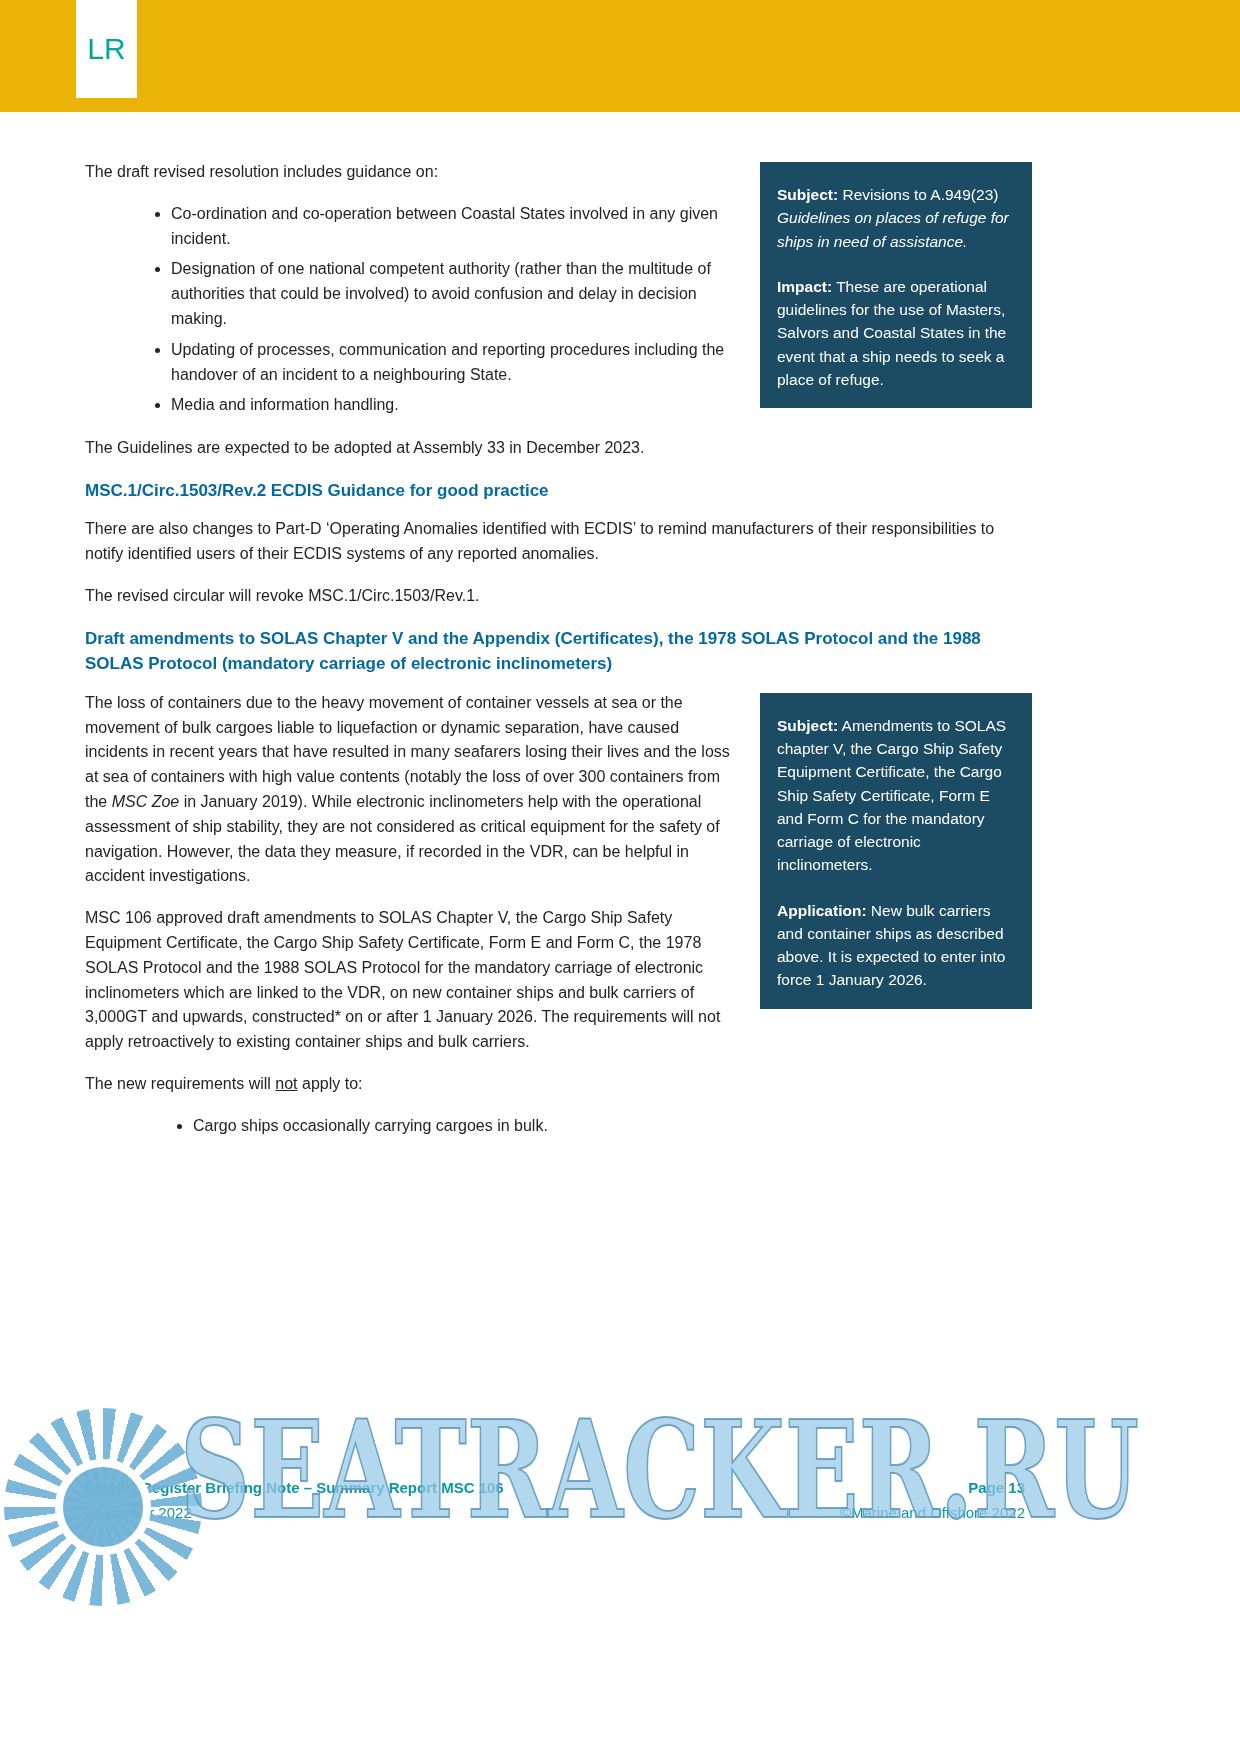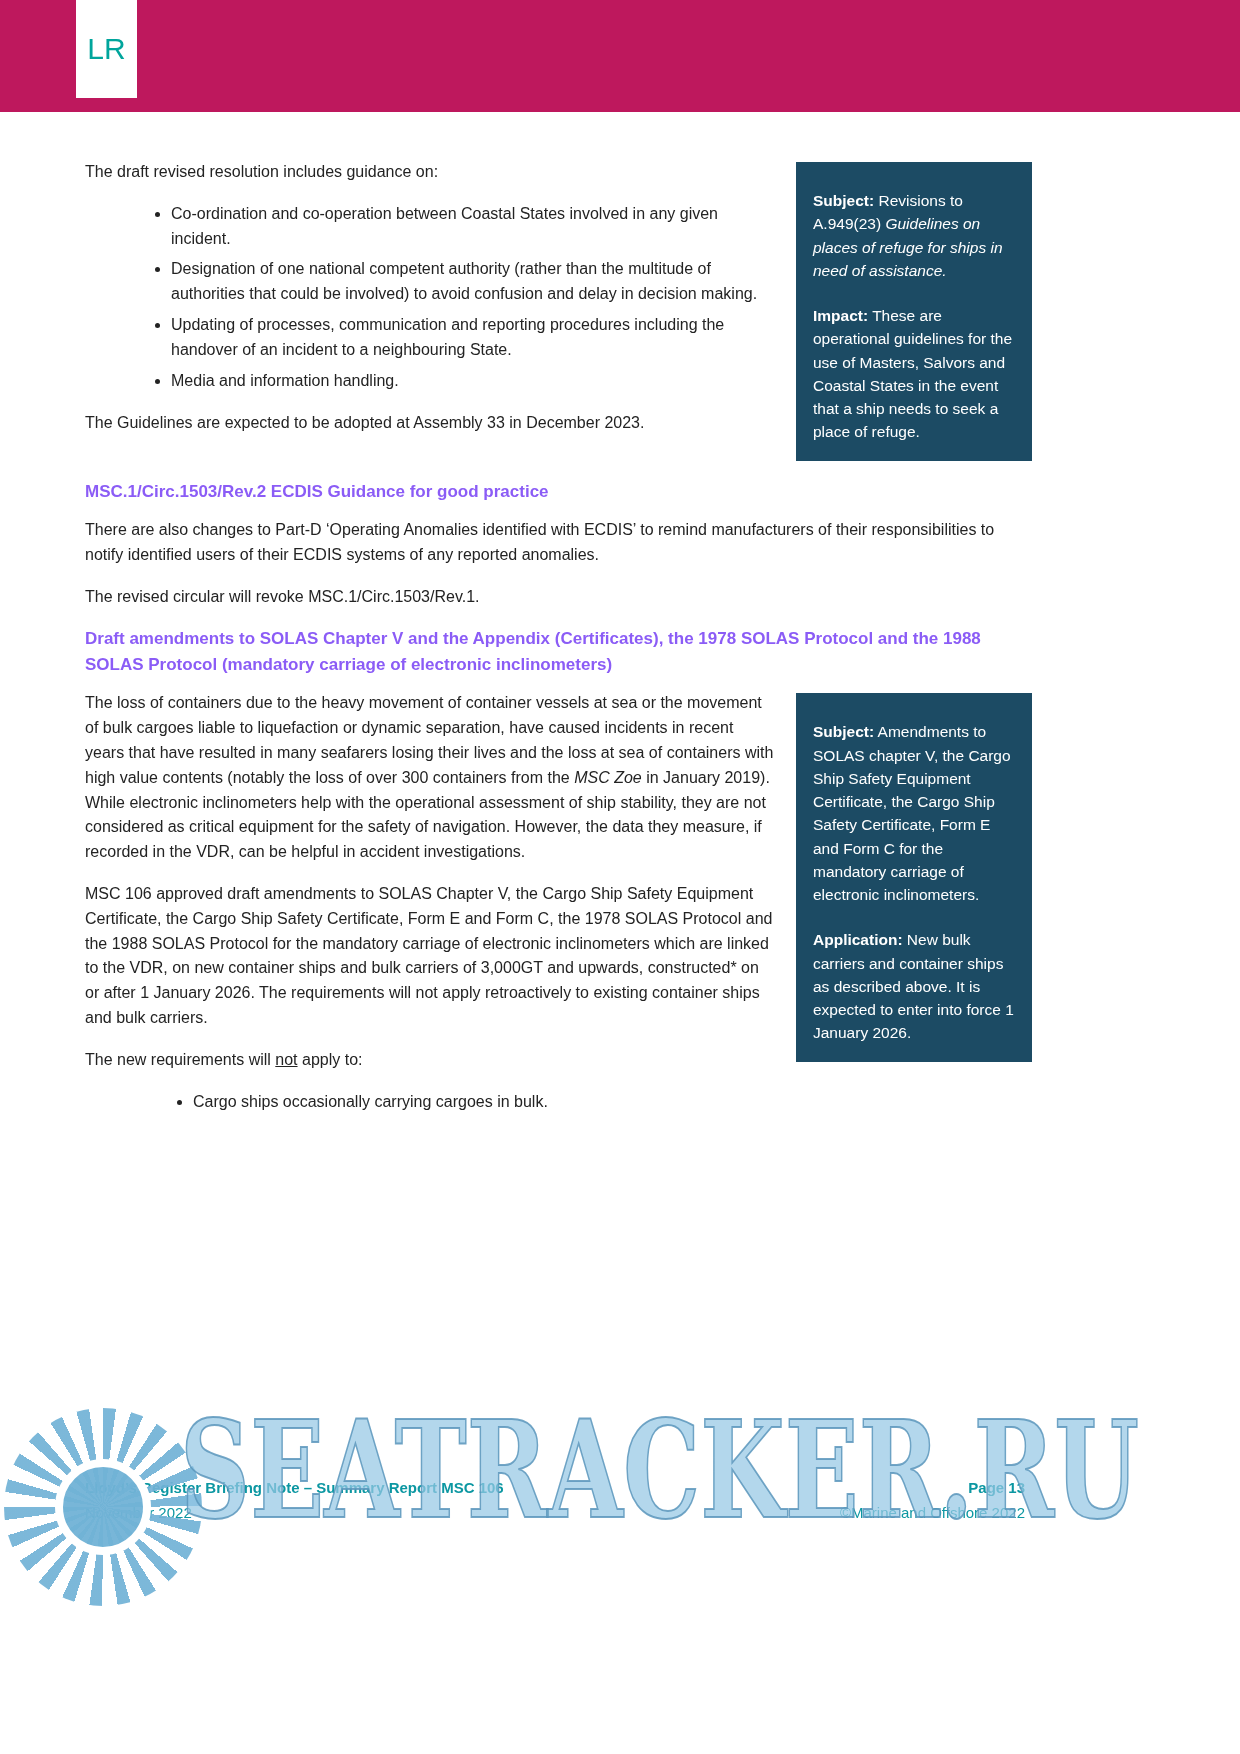--- a/index.html
+++ b/index.html
@@ -2,39 +2,39 @@
 <html><head>
 <meta charset="utf-8">
 <style>
   * { box-sizing: border-box; }
   html, body { margin: 0; padding: 0; background: #ffffff; }
   body { font-family: "Liberation Sans", "DejaVu Sans", sans-serif; }
 
   .page { position: relative; width: 1240px; height: 1754px; background: #ffffff; overflow: hidden; }
 
   
-  .header-bar { position: absolute; top: 0; left: 0; width: 100%; height: 112px; background: #be185d; }
+  .header-bar { position: absolute; top: 0; left: 0; width: 100%; height: 112px; background: #eab308; }
   .logo-box { position: absolute; left: 76px; top: 0; width: 61px; height: 98px; background: #ffffff;
               display: flex; align-items: center; justify-content: center; }
   .logo-text { color: #00a59c; font-size: 30px; font-weight: 400; font-family: "Liberation Sans", sans-serif; }
 
   
   .content { position: absolute; top: 160px; left: 85px; width: 947px;
              font-size: 16px; line-height: 1.55; color: #232323; }
   .content p { margin: 0 0 17px; }
-  .content h2 { clear: both; color: #8b5cf6; font-size: 17px; line-height: 1.5; margin: 10px 0 14px; font-weight: 700; }
+  .content h2 { clear: both; color: #0369a1; font-size: 17px; line-height: 1.5; margin: 10px 0 14px; font-weight: 700; }
   ul.bullets { margin: 0 0 18px; padding-left: 46px; list-style: disc; }
   ul.bullets li { margin-bottom: 6px; margin-left: 40px; }
   ul.bullets.indent2 { padding-left: 68px; margin-bottom: 10px; }
   em { font-style: italic; }
   .u { text-decoration: underline; }
 
   
-  .infobox { float: right; width: 236px; margin: 2px 0 18px 22px; background: #1c4b64; color: #ffffff;
-             padding: 27px 17px 17px; font-size: 15.5px; line-height: 1.5; }
+  .infobox { float: right; width: 272px; margin: 2px 0 18px 22px; background: #1c4b64; color: #ffffff;
+             padding: 21px 17px 17px; font-size: 15.5px; line-height: 1.5; }
   .infobox p { margin: 0 0 22px; }
   .infobox p:last-child { margin-bottom: 0; }
   .infobox strong { font-weight: 700; }
 
   
   .footer { position: absolute; left: 85px; top: 1476px; width: 940px; display: flex; justify-content: space-between;
             font-size: 15px; line-height: 1.65; color: #0c97a2; z-index: 1; }
   .footer .f-right { text-align: right; margin-left: 9px; }
   .footer .f-bold { font-weight: 700; }
 

